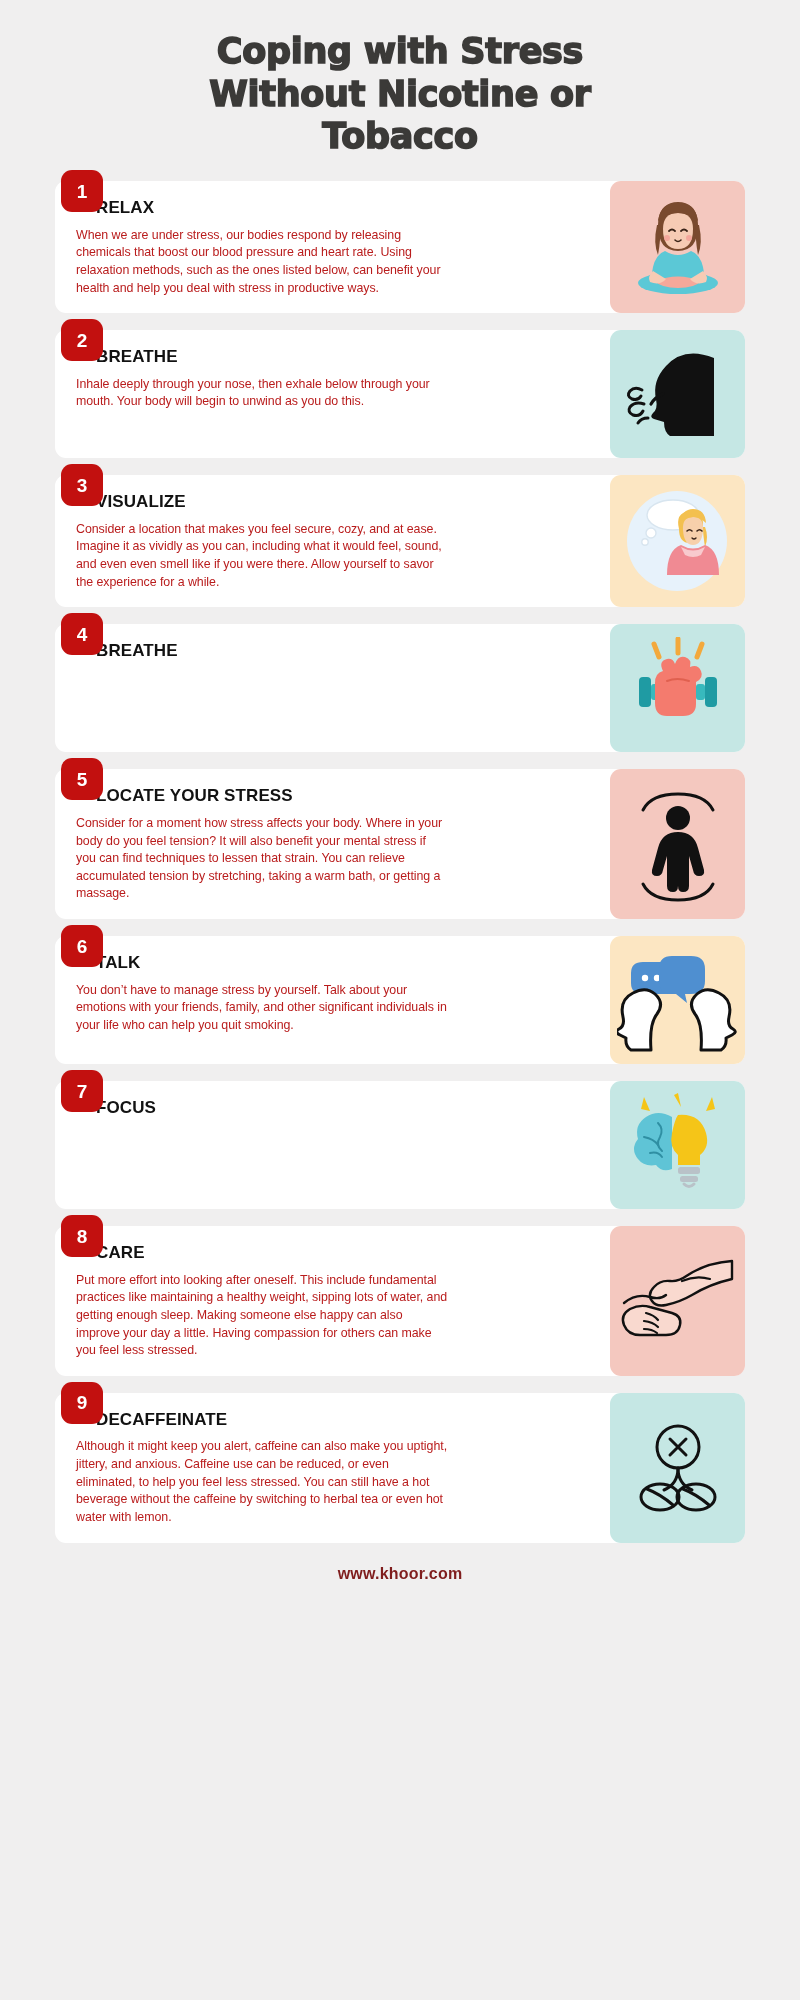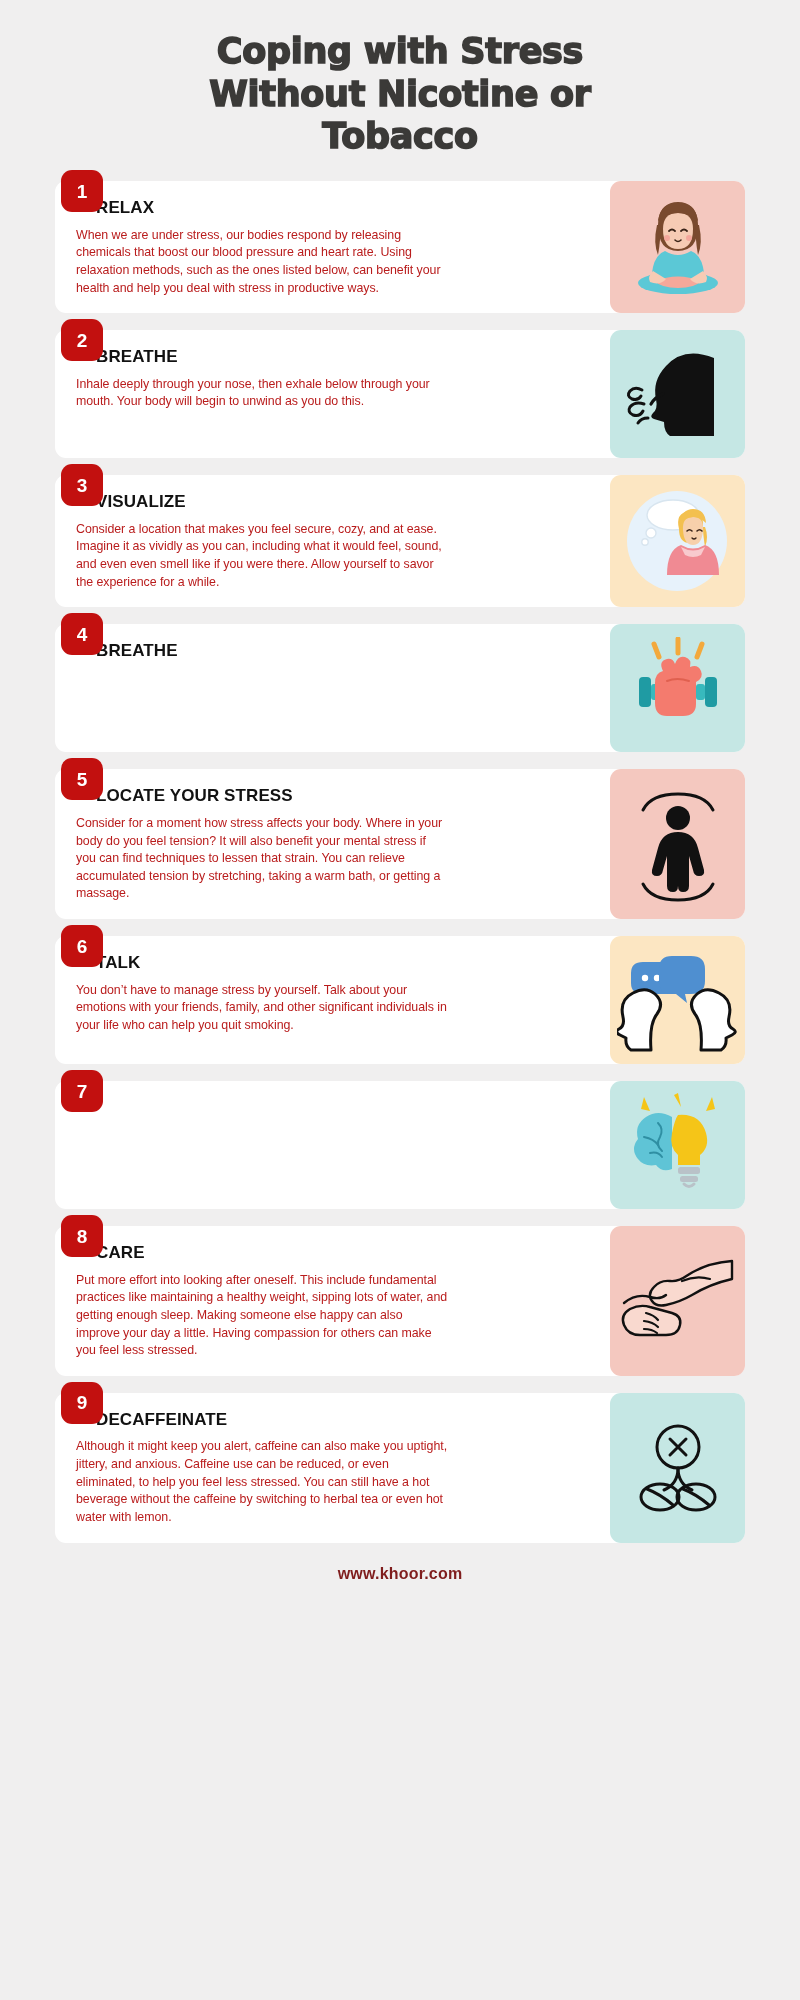--- a/index.html
+++ b/index.html
@@ -263,20 +263,21 @@
           <path d="M74 8 q14 0 14 13 l0 12 q0 13 -14 13 l-6 0 l2 9 l-11 -9 l-4 0 q-13 0 -13 -13 l0 -12 q0 -13 13 -13z" fill="#4f8fd0"></path>
           <path d="M34 102 q-2 -26 6 -36 q8 -11 -2 -20 q-9 -8 -22 -1 q-14 7 -10 24 q2 9 -4 12 q-5 3 1 6 l6 3 q-1 8 5 12z" fill="#ffffff" stroke="#111" stroke-width="3" stroke-linejoin="round"></path>
           <path d="M84 102 q2 -26 -6 -36 q-8 -11 2 -20 q9 -8 22 -1 q14 7 10 24 q-2 9 4 12 q5 3 -1 6 l-6 3 q1 8 -5 12z" fill="#ffffff" stroke="#111" stroke-width="3" stroke-linejoin="round"></path>
         </svg>
       </div>
     </div>
 
     <div class="card">
       <div class="badge">7</div>
       <div class="card-body">
+        <div class="card-title">FOCUS</div>
       </div>
       <div class="illus" style="background:#c5e7e4">
         <svg width="120" height="108" viewBox="0 0 120 108">
           <g fill="#f5c518">
             <path d="M26 6 l6 14 l-9 -2 z"></path>
             <path d="M60 2 l3 14 l-7 -12 z"></path>
             <path d="M94 6 l-6 14 l9 -2 z"></path>
           </g>
           <path d="M54 26 q-14 -8 -26 0 q-12 8 -8 22 q-8 10 0 20 q6 8 18 6 q6 8 16 4 z" fill="#5fc4d6"></path>
           <g stroke="#2f8fa3" stroke-width="2" fill="none" stroke-linecap="round">

